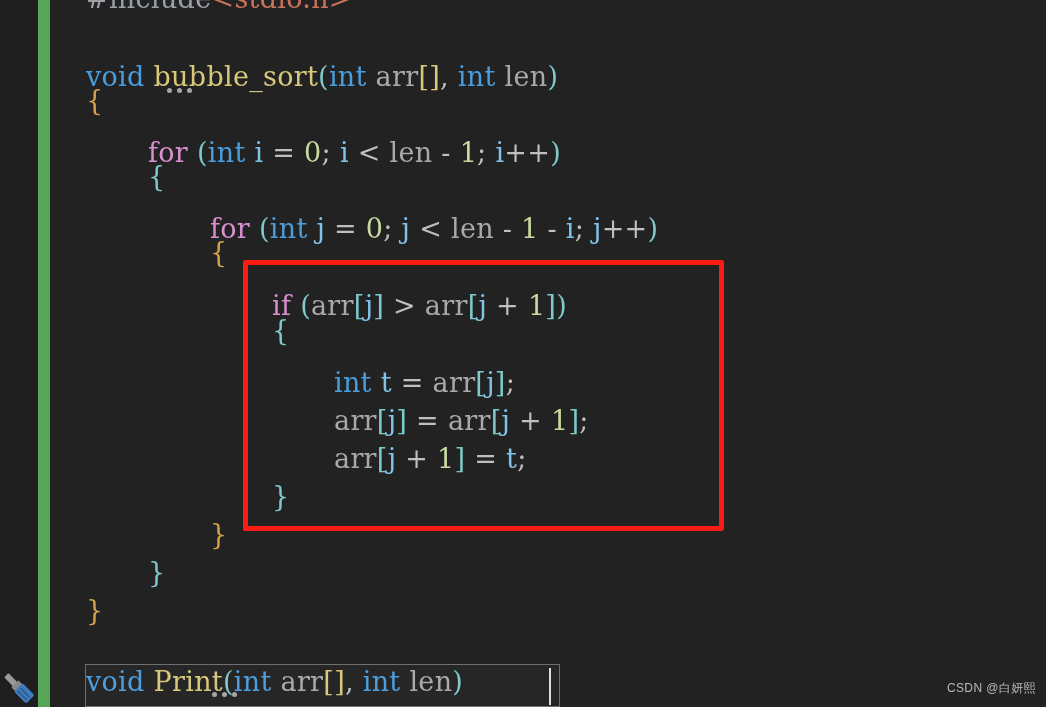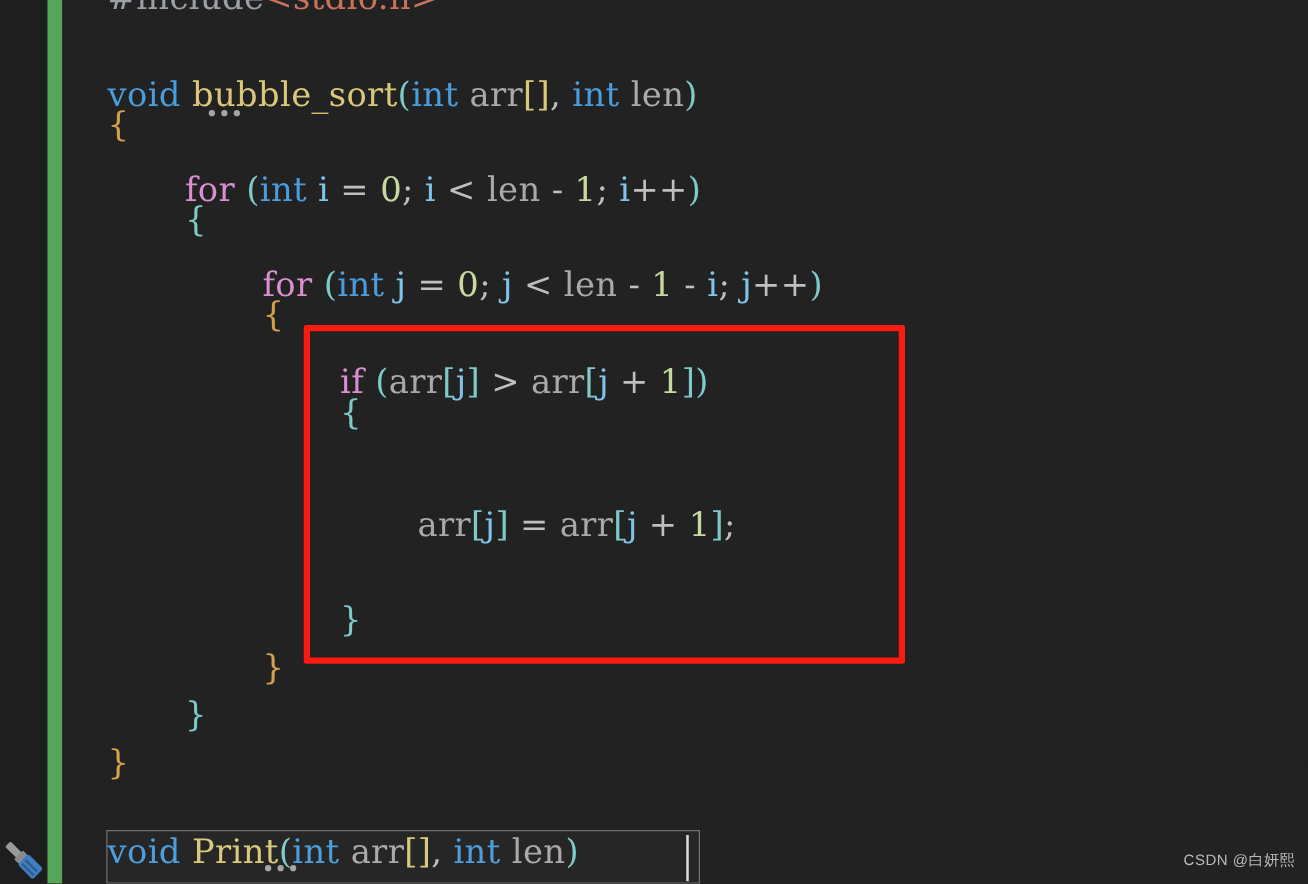--- a/index.html
+++ b/index.html
@@ -207,23 +207,25 @@
     <div class="line" style="top:158px; left:98px;"><span class="t-brace2">{</span></div>
 
     <div class="line" style="top:210px; left:160px;"><span class="t-kw">for</span><span class="t-op"> </span><span class="t-paren1">(</span><span class="t-type">int</span><span class="t-op"> </span><span class="t-var">j</span><span class="t-op"> = </span><span class="t-num">0</span><span class="t-op">; </span><span class="t-var">j</span><span class="t-op"> &lt; </span><span class="t-plain">len</span><span class="t-op"> - </span><span class="t-num">1</span><span class="t-op"> - </span><span class="t-var">i</span><span class="t-op">; </span><span class="t-var">j</span><span class="t-op">++</span><span class="t-paren1">)</span></div>
 
     <div class="line" style="top:234px; left:160px;"><span class="t-brace">{</span></div>
 
     <div class="line" style="top:287px; left:222px;"><span class="t-kw">if</span><span class="t-op"> </span><span class="t-paren1">(</span><span class="t-plain">arr</span><span class="t-brack">[</span><span class="t-var">j</span><span class="t-brack">]</span><span class="t-op"> &gt; </span><span class="t-plain">arr</span><span class="t-brack">[</span><span class="t-var">j</span><span class="t-op"> + </span><span class="t-num">1</span><span class="t-brack">]</span><span class="t-paren1">)</span></div>
 
     <div class="line" style="top:312px; left:222px;"><span class="t-brace2">{</span></div>
 
+    <div class="line" style="top:364px; left:284px;"><span class="t-type">int</span><span class="t-op"> </span><span class="t-var">t</span><span class="t-op"> = </span><span class="t-plain">arr</span><span class="t-brack">[</span><span class="t-var">j</span><span class="t-brack">]</span><span class="t-op">;</span></div>
 
     <div class="line" style="top:402px; left:284px;"><span class="t-plain">arr</span><span class="t-brack">[</span><span class="t-var">j</span><span class="t-brack">]</span><span class="t-op"> = </span><span class="t-plain">arr</span><span class="t-brack">[</span><span class="t-var">j</span><span class="t-op"> + </span><span class="t-num">1</span><span class="t-brack">]</span><span class="t-op">;</span></div>
 
+    <div class="line" style="top:440px; left:284px;"><span class="t-plain">arr</span><span class="t-brack">[</span><span class="t-var">j</span><span class="t-op"> + </span><span class="t-num">1</span><span class="t-brack">]</span><span class="t-op"> = </span><span class="t-var">t</span><span class="t-op">;</span></div>
 
     <div class="line" style="top:478px; left:222px;"><span class="t-brace2">}</span></div>
 
     <div class="line" style="top:516px; left:160px;"><span class="t-brace">}</span></div>
 
     <div class="line" style="top:554px; left:98px;"><span class="t-brace2">}</span></div>
 
     <div class="line" style="top:592px; left:36px;"><span class="t-brace">}</span></div>
 
     <div class="line" style="top:663px; left:36px;"><span class="t-type">void</span><span class="t-op"> </span><span class="t-fn">Print</span><span class="t-paren1">(</span><span class="t-type">int</span><span class="t-op"> </span><span class="t-plain">arr</span><span class="t-brack2">[]</span><span class="t-op">, </span><span class="t-type">int</span><span class="t-op"> </span><span class="t-plain">len</span><span class="t-paren1">)</span></div>

